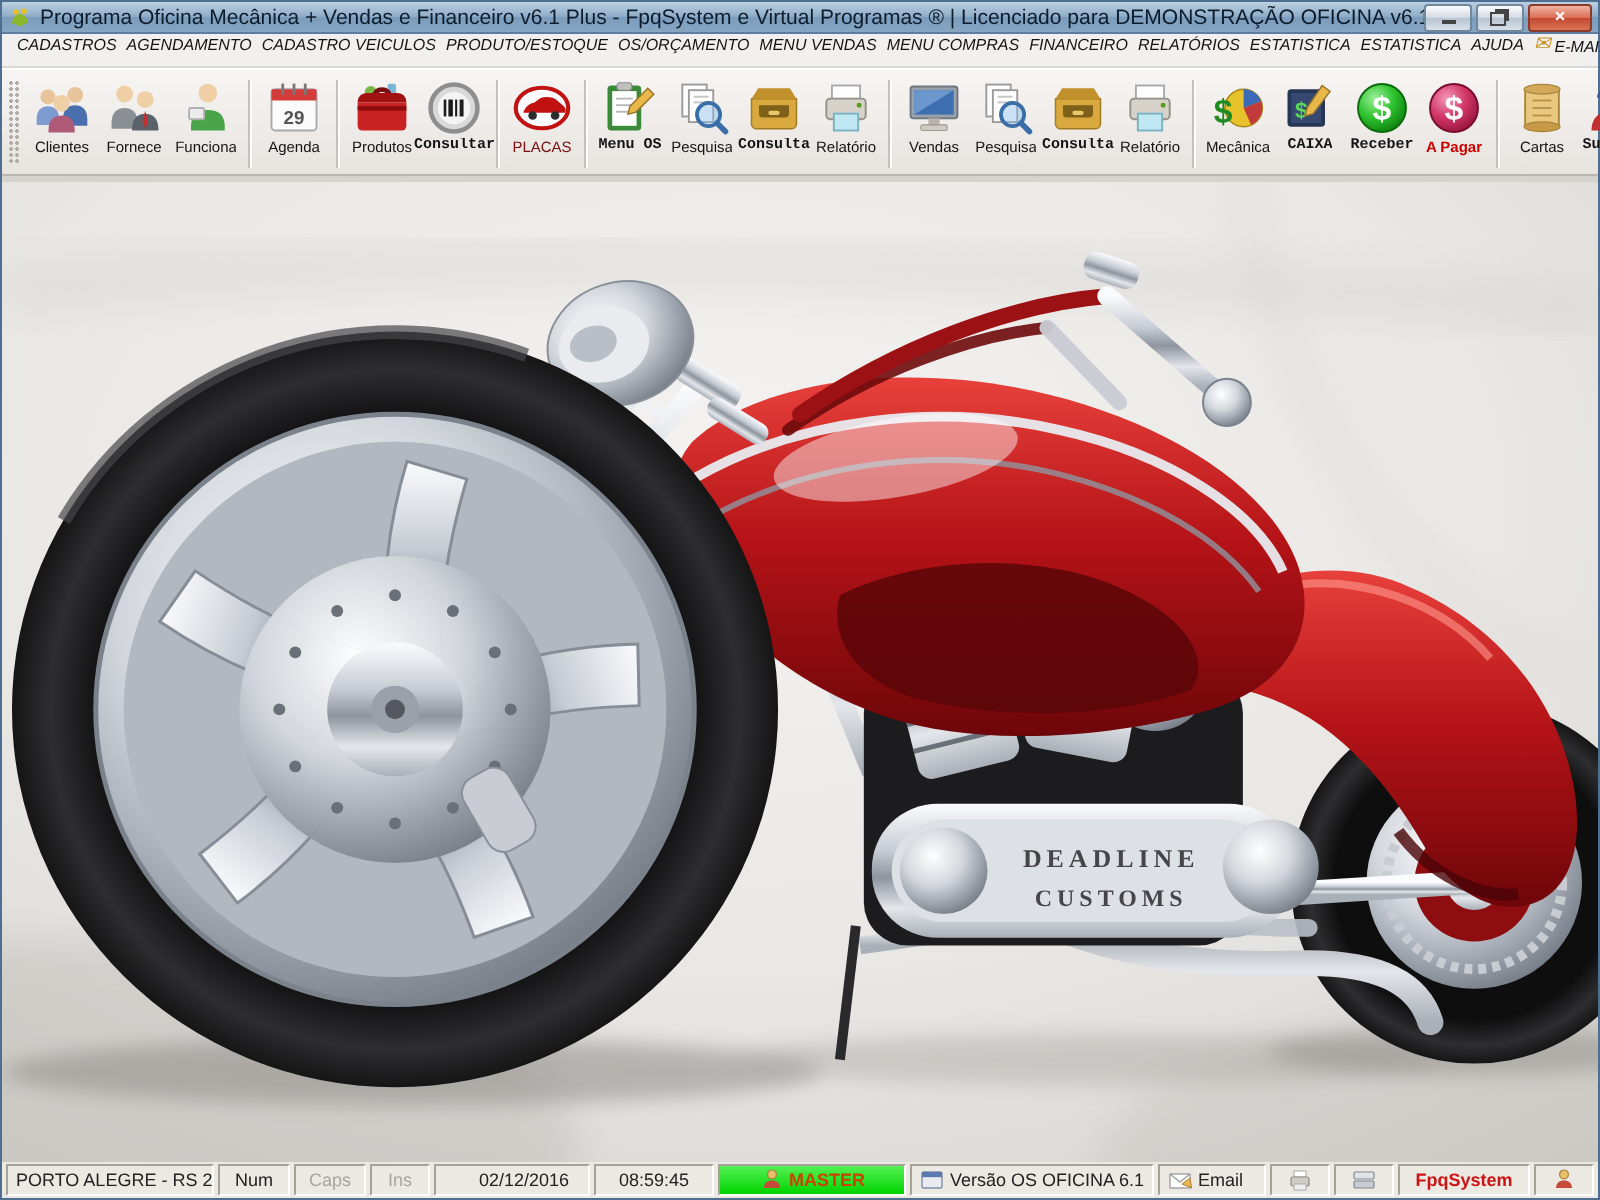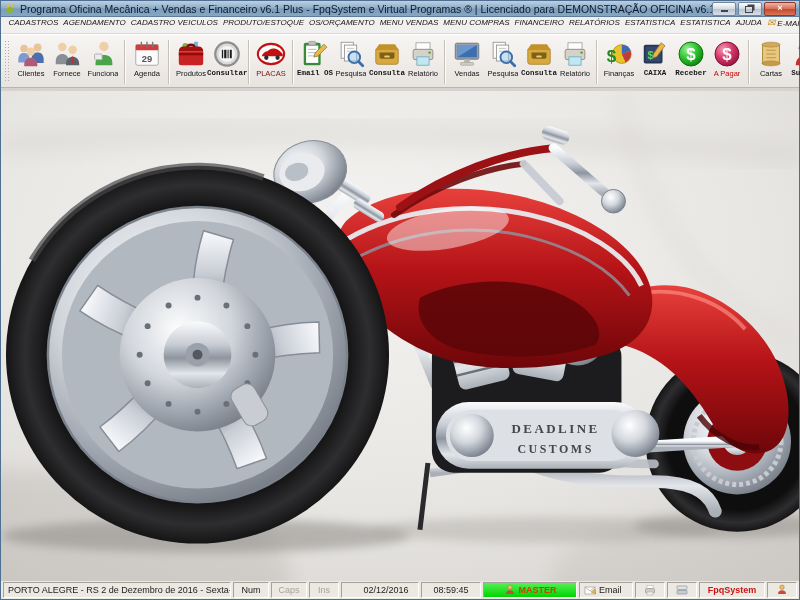--- a/index.html
+++ b/index.html
@@ -19,21 +19,21 @@
   .mitem{padding:1px 2.5px;cursor:default;}
   .mitem.email{display:flex;align-items:center;gap:2px;}
   .mico{color:#c89020;font-size:10px;line-height:1;}
   
   .toolbar{flex:0 0 50px;background:linear-gradient(#f7f5f3,#e7e3df);border-top:1px solid #fff;border-bottom:1px solid #bab4ac;display:flex;align-items:flex-start;padding:2px 0 0 12px;position:relative;}
   .tgrip{position:absolute;left:3px;top:5px;bottom:5px;width:6px;background-image:radial-gradient(#b2aca4 0.8px,transparent 0.9px);background-size:3px 3px;}
   .tbtn{width:34px;flex:0 0 34px;display:flex;flex-direction:column;align-items:center;padding-top:1px;cursor:pointer;border:1px solid transparent;border-radius:2px;justify-content:space-between;}
   .tbico{width:30px;height:30px;display:block;}
   .tlabel{font-size:7.5px;margin-top:0;white-space:nowrap;color:#141414;max-width:40px;overflow:hidden;}
   .b{font-weight:bold;font-family:Liberation Mono, monospace;}
-  .red{color:#cc0000;font-weight:normal;}
+  .red{color:#cc0000;font-weight:bold;}
   .maroon{color:#7a1010;font-weight:normal;}
   .tsep{flex:0 0 0;align-self:stretch;margin:3px 3px;border-left:1px solid #c6c0b8;border-right:1px solid #fdfdfd;}
   .formstrip{flex:0 0 3px;background:#d6d3cf;}
   
   .main{flex:1 1 auto;position:relative;overflow:hidden;background:#fde047;}
   .main svg{width:100%;height:100%;display:block;}
   
   .statusbar{flex:0 0 16px;background:#ece8e2;display:flex;align-items:stretch;padding:1px 2px;gap:2px;font-size:9px;color:#222;}
   .spanel{border:1px solid;border-color:#a6a29a #fff #fff #a6a29a;display:flex;align-items:center;padding:0 4px;white-space:nowrap;overflow:hidden;gap:3px;background:#ece8e2;}
   .grow{flex:1 1 auto;}
@@ -282,21 +282,21 @@
         <svg class="tbico">
           <use href="#i-car-plate"></use>
         </svg>
         <span class="tlabel maroon">PLACAS</span>
       </span>
     <span class="tsep"></span>
     <span class="tbtn">
         <svg class="tbico">
           <use href="#i-work-order"></use>
         </svg>
-        <span class="tlabel b">Email OS</span>
+        <span class="tlabel b">Menu OS</span>
       </span>
     <span class="tbtn">
         <svg class="tbico">
           <use href="#i-search-docs"></use>
         </svg>
         <span class="tlabel">Pesquisa</span>
       </span>
     <span class="tbtn">
         <svg class="tbico">
           <use href="#i-file-drawer"></use>
@@ -332,21 +332,21 @@
         <svg class="tbico">
           <use href="#i-printer-report"></use>
         </svg>
         <span class="tlabel">Relatório</span>
       </span>
     <span class="tsep"></span>
     <span class="tbtn">
         <svg class="tbico">
           <use href="#i-finance-pie"></use>
         </svg>
-        <span class="tlabel">Finanças</span>
+        <span class="tlabel">Mecânica</span>
       </span>
     <span class="tbtn">
         <svg class="tbico">
           <use href="#i-cash-book"></use>
         </svg>
         <span class="tlabel b">CAIXA</span>
       </span>
     <span class="tbtn">
         <svg class="tbico">
           <use href="#i-dollar-green"></use>
@@ -547,20 +547,27 @@
     <span class="spanel w20 dis">Ins</span>
     <span class="spanel w56">02/12/2016</span>
     <span class="spanel w50">08:59:45</span>
     <span class="spanel master">
         <svg class="sico" viewBox="0 0 12 12">
           <circle cx="6" cy="3.2" r="2.2" fill="#e8c06a" stroke="#a8823a" stroke-width=".6"></circle>
           <path d="M2 10c0-2.6 1.8-3.8 4-3.8S10 7.4 10 10z" fill="#c84a3a"></path>
         </svg>
         <span>MASTER</span>
       </span>
+    <span class="spanel w116">
+        <svg class="sico" viewBox="0 0 12 12">
+          <rect x="1" y="2" width="10" height="8" rx="1" fill="#e8eaf0" stroke="#8090a8" stroke-width=".7"></rect>
+          <rect x="1" y="2" width="10" height="2.6" fill="#5a7ab0"></rect>
+        </svg>
+        <span>Versão OS OFICINA 6.1</span>
+      </span>
     <span class="spanel w46">
         <svg class="sico" viewBox="0 0 12 12">
           <rect x="1" y="3" width="10" height="7" fill="#fdfdfd" stroke="#a0a0a0" stroke-width=".7"></rect>
           <path d="M1 3l5 4 5-4" fill="none" stroke="#a0a0a0" stroke-width=".7"></path>
           <path d="M7 8l4-3 .8 5z" fill="#e8b84a" stroke="#a8823a" stroke-width=".5"></path>
         </svg>
         <span>Email</span>
       </span>
     <span class="spanel wic">
         <svg class="sico" viewBox="0 0 12 12">

